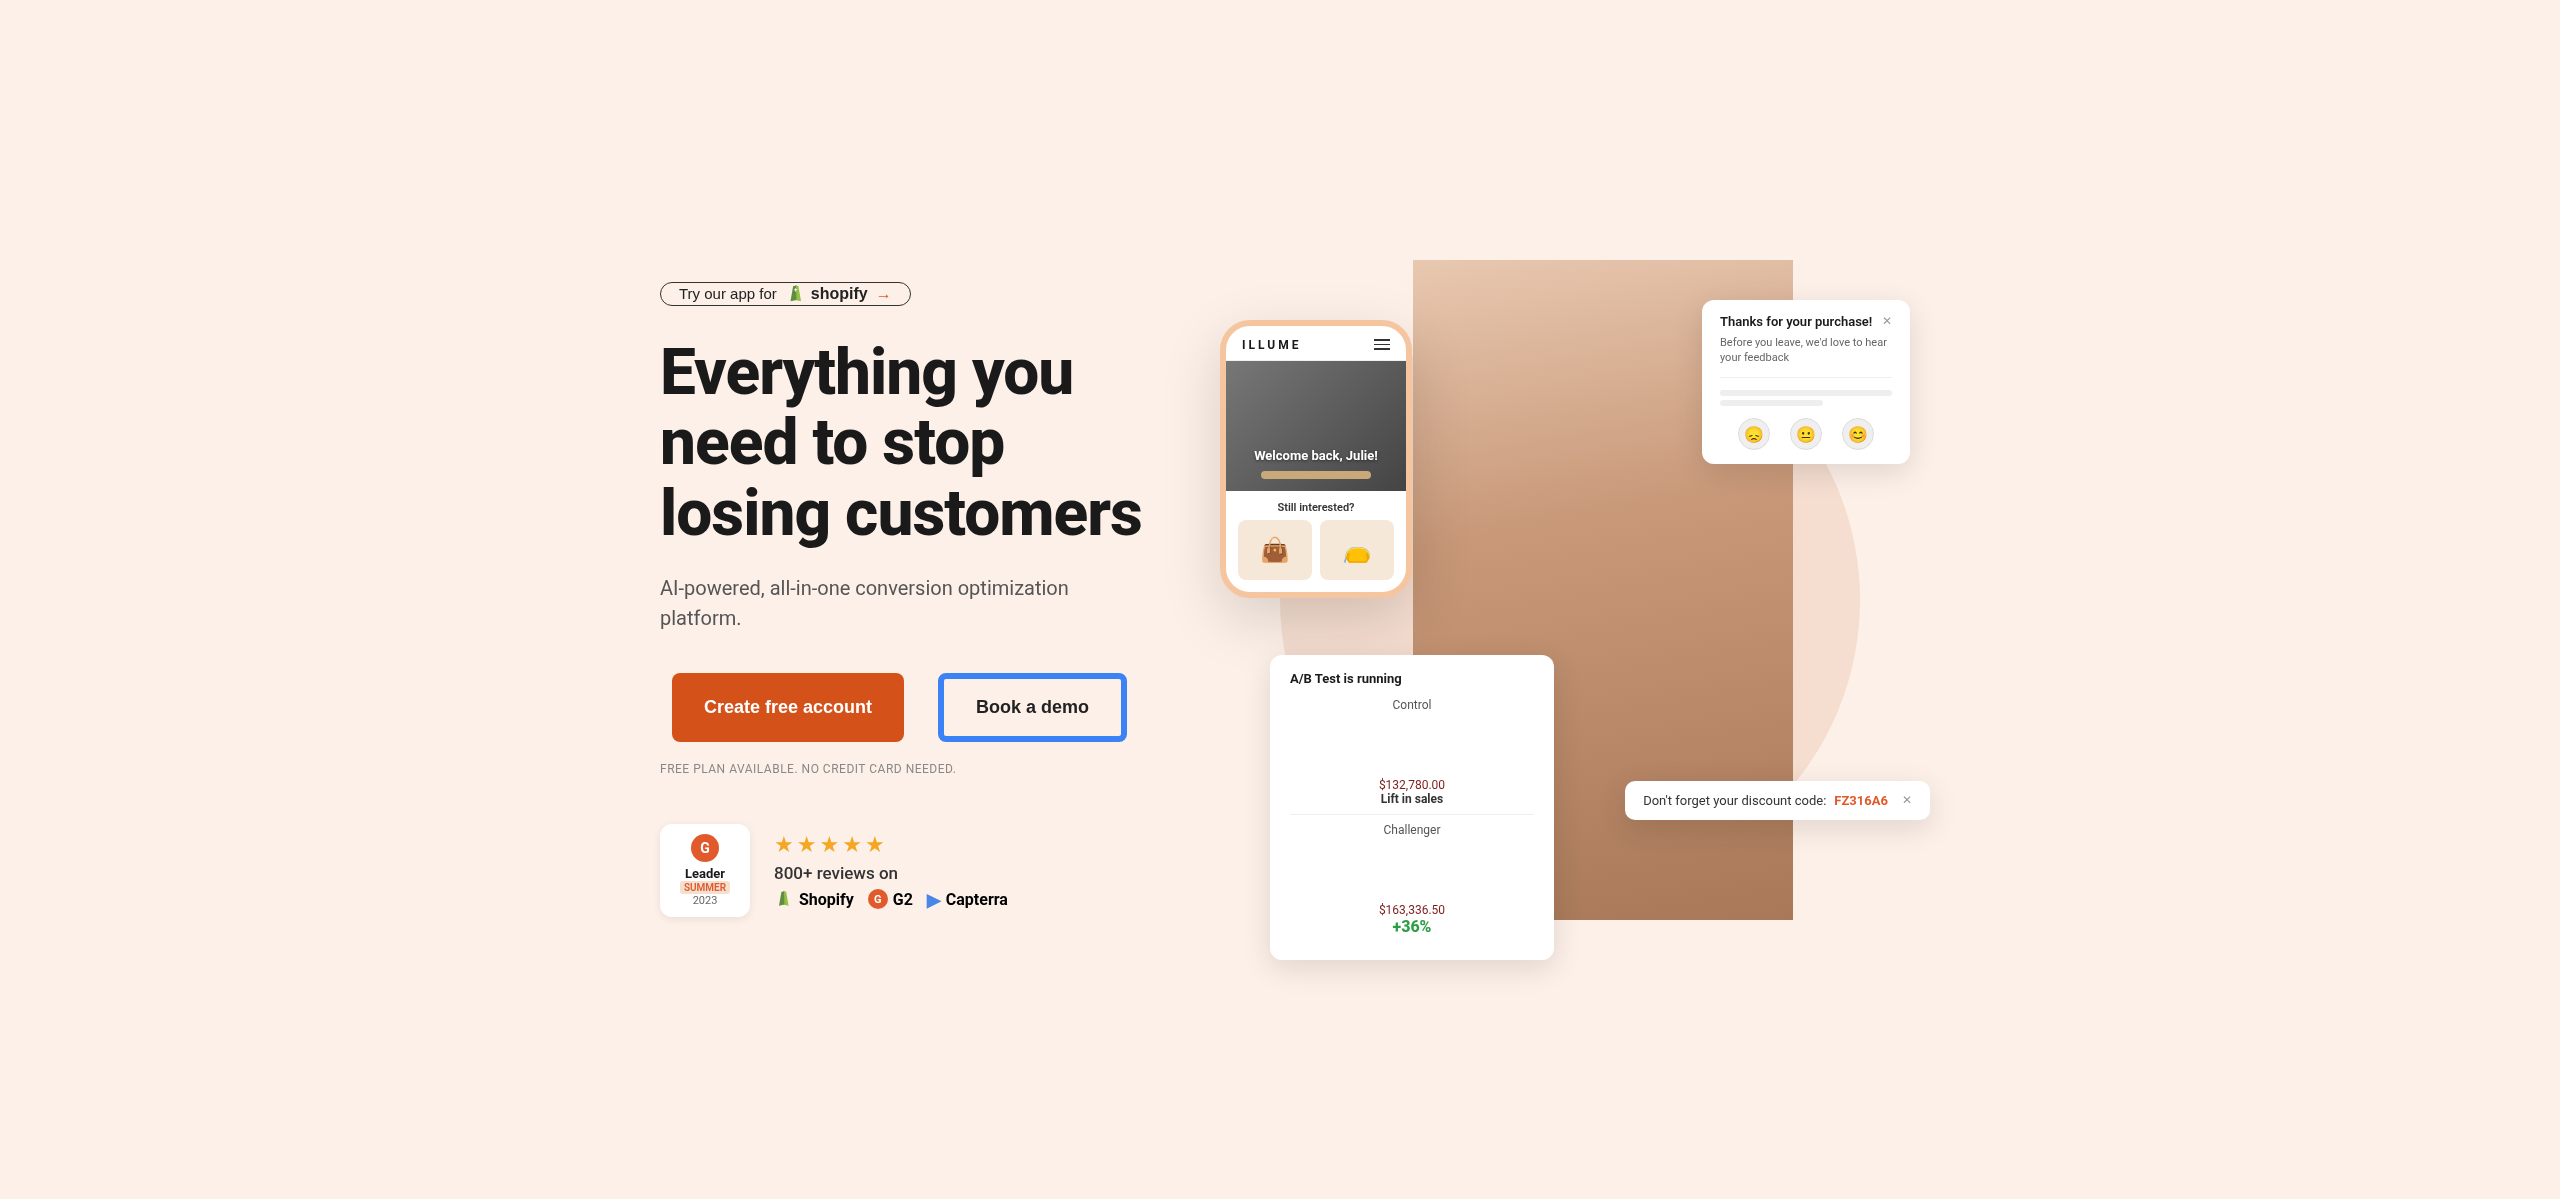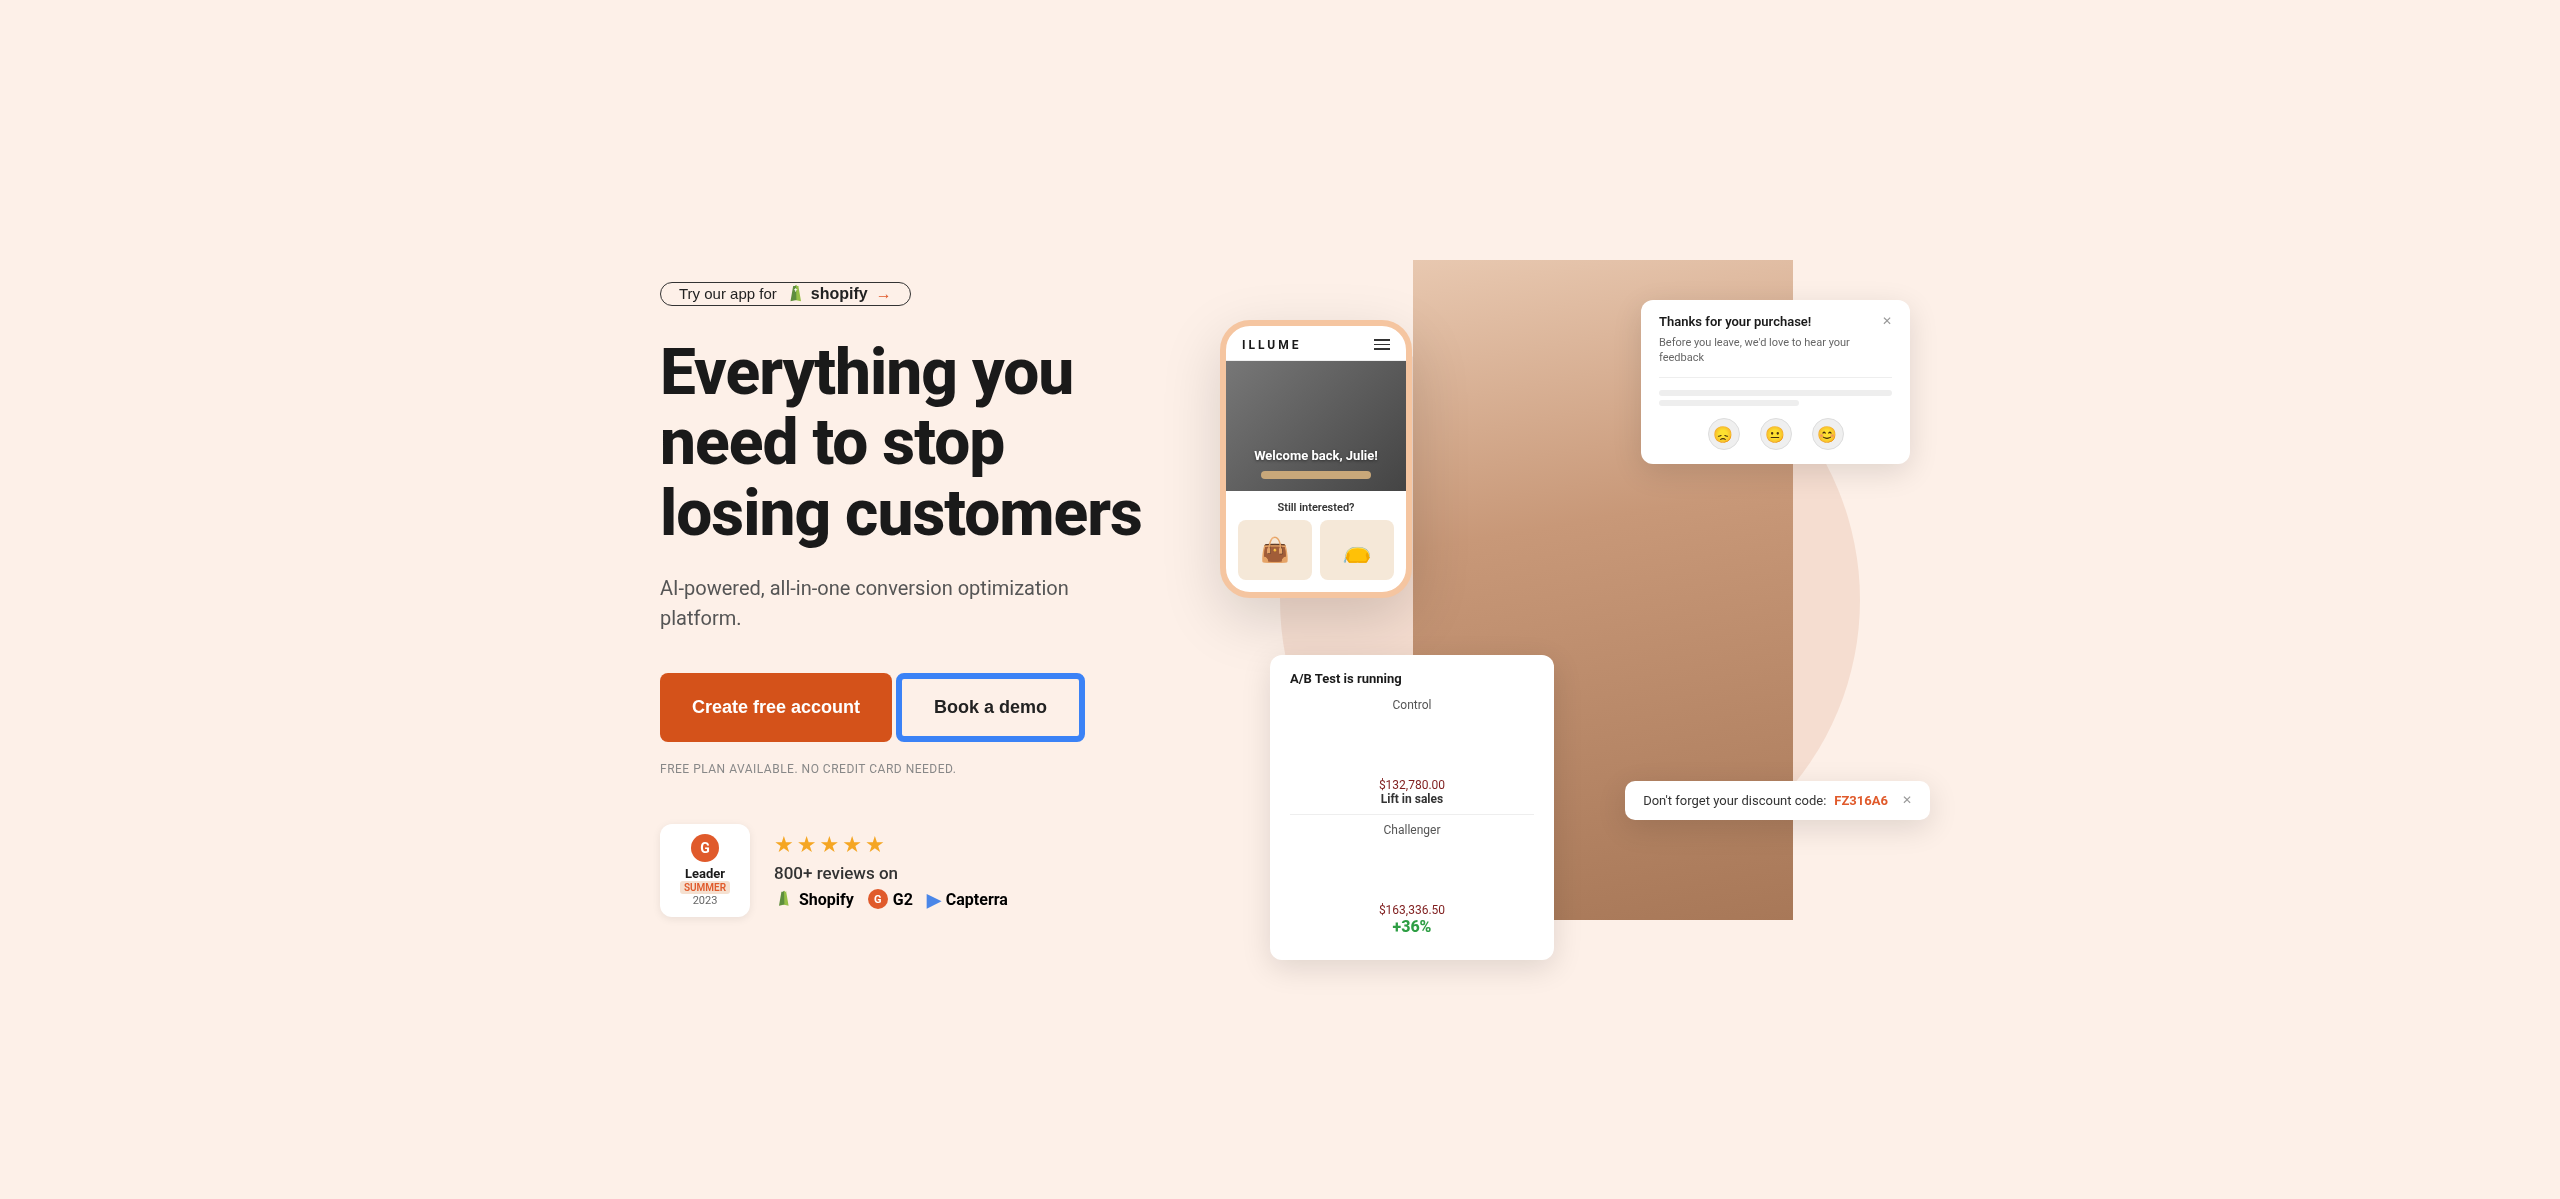--- a/index.html
+++ b/index.html
@@ -65,23 +65,24 @@
     }
     .hero-subtitle {
       font-size: 20px;
       color: #555;
       line-height: 1.5;
       margin-bottom: 40px;
       max-width: 420px;
     }
     .hero-buttons {
       display: flex;
-      gap: 4px;
+      gap: 34px;
       margin-bottom: 20px;
       flex-wrap: wrap;
+      margin-left: 12px;
     }
     .btn-primary {
       background-color: #d4521a;
       color: #fff;
       border: none;
       border-radius: 8px;
       padding: 18px 32px;
       font-size: 18px;
       font-weight: 600;
       cursor: pointer;
@@ -310,21 +311,21 @@
     
     .card-feedback {
       position: absolute;
       top: 40px;
       right: -10px;
       z-index: 4;
       background: white;
       border-radius: 12px;
       padding: 14px 18px;
       box-shadow: 0 8px 30px rgba(0,0,0,0.12);
-      width: 269px;
+      width: 208px;
     }
     .card-feedback-header {
       display: flex;
       justify-content: space-between;
       align-items: flex-start;
       margin-bottom: 6px;
     }
     .card-feedback-title {
       font-size: 13px;
       font-weight: 600;

